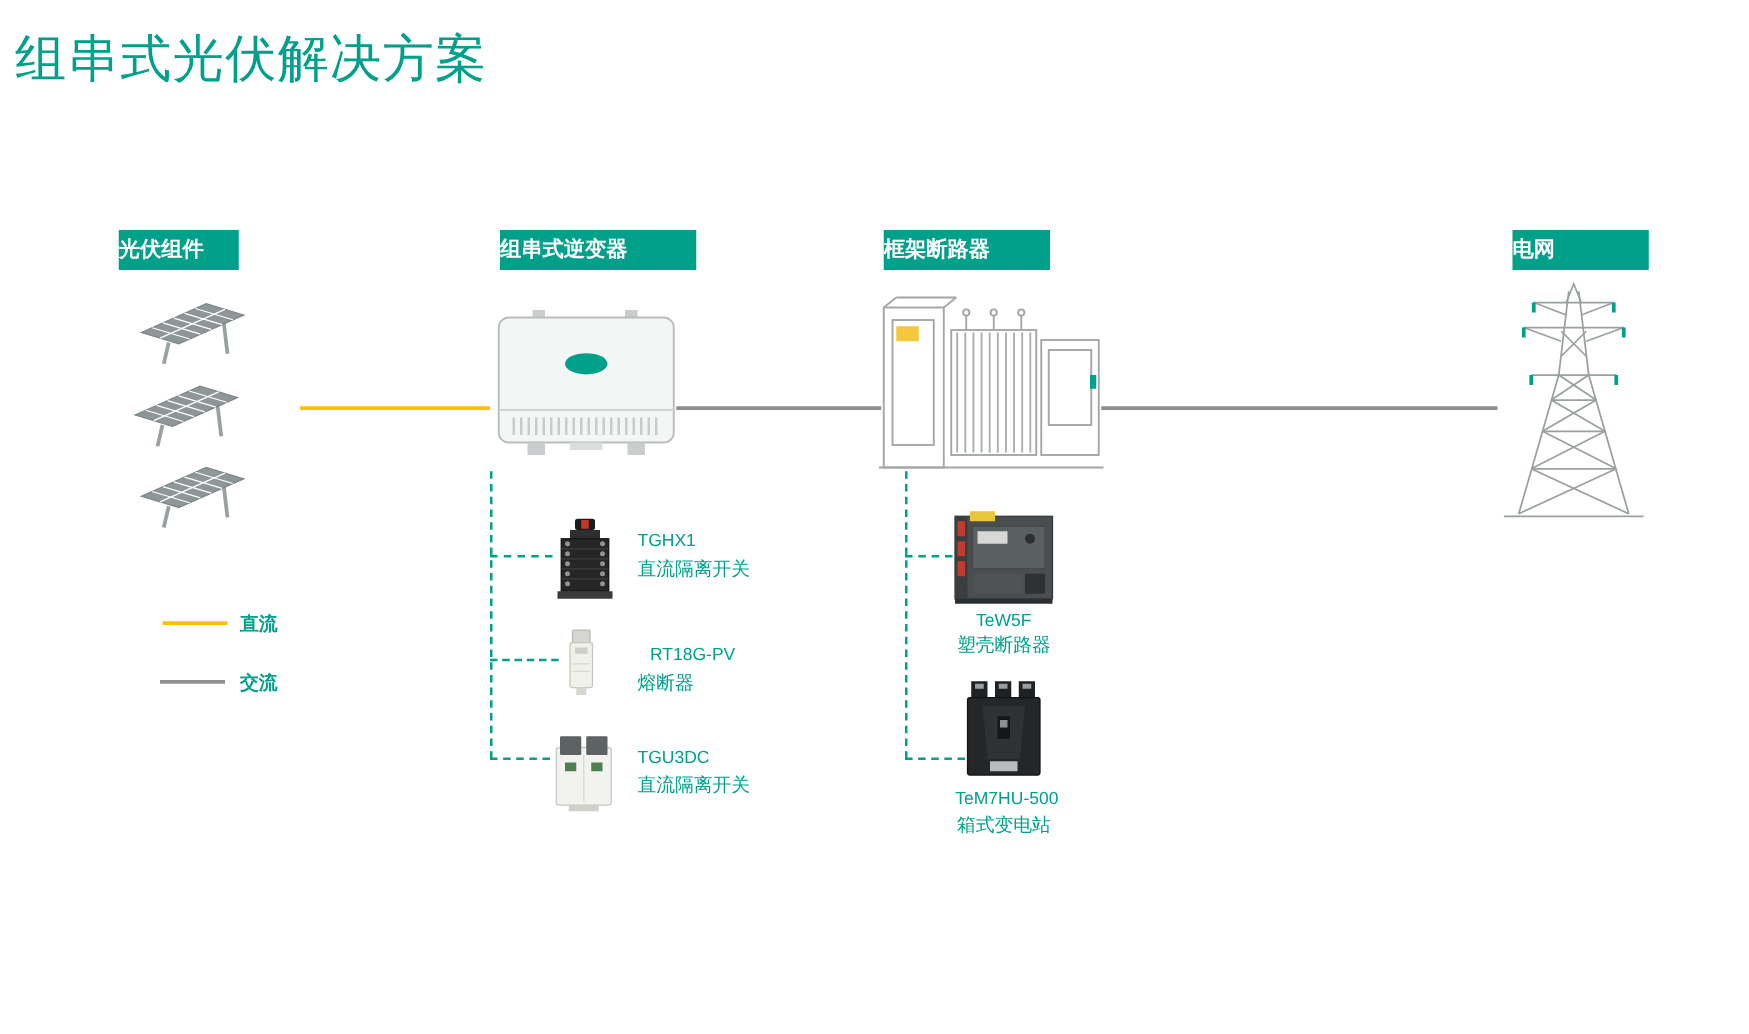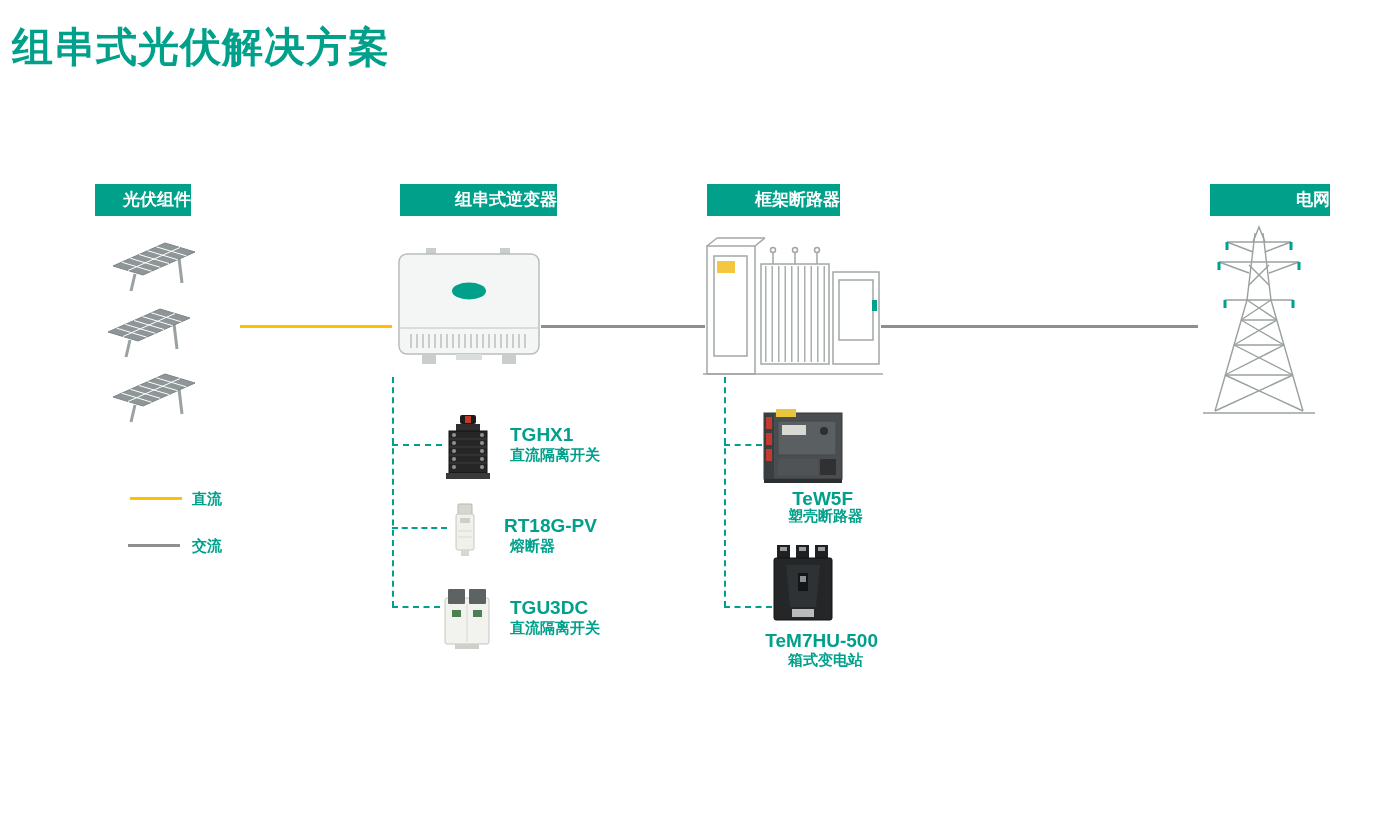--- a/index.html
+++ b/index.html
@@ -1,44 +1,44 @@
 <!DOCTYPE html>
 <html><head>
 <meta charset="utf-8">
 <style>
   * { margin:0; padding:0; box-sizing:border-box; }
   html,body { width:1399px; height:827px; background:#ffffff;
     font-family:"Liberation Sans","DejaVu Sans",sans-serif; }
   .canvas { position:relative; width:1399px; height:827px; background:#fff; overflow:hidden; }
   .abs { position:absolute; }
-  .title { position:absolute; left:12px; top:20px; font-size:41px; font-weight:700;
+  .title { position:absolute; left:12px; top:20px; font-size:41px; font-weight:400;
     color:#00A08B; letter-spacing:1px; }
   .badge { position:absolute; height:32px; line-height:32px; background:#00A08B;
-    color:#ffffff; font-size:17px; font-weight:700; text-align:right; }
+    color:#ffffff; font-size:17px; font-weight:700; text-align:left; }
   .line { position:absolute; height:3px; }
   .dc   { background:#FFC000; }
   .ac   { background:#8F8F8F; }
   .legend-label { position:absolute; color:#00A08B; font-size:15px; font-weight:700; }
   .vdash { position:absolute; width:0; border-left:2px dashed #00A08B; }
   .hdash { position:absolute; height:0; border-top:2px dashed #00A08B; }
-  .model { position:absolute; color:#00A08B; font-size:19px; font-weight:700; }
-  .cname { position:absolute; color:#00A08B; font-size:15px; font-weight:700; }
-  .tc { text-align:right; }
+  .model { position:absolute; color:#00A08B; font-size:14px; font-weight:400; }
+  .cname { position:absolute; color:#00A08B; font-size:15px; font-weight:400; }
+  .tc { text-align:center; }
 </style>
 </head>
 <body>
 
 <div class="canvas">
 
   <h1 class="title">组串式光伏解决方案</h1>
 
   <div class="badge" style="left:95px;top:184px;width:96px">光伏组件</div>
   <div class="badge" style="left:400px;top:184px;width:157px">组串式逆变器</div>
   <div class="badge" style="left:707px;top:184px;width:133px">框架断路器</div>
-  <div class="badge" style="left:1210px;top:184px;width:120px">电网</div>
+  <div class="badge" style="left:1210px;top:184px;width:109px">电网</div>
 
   <svg class="abs" style="left:107px;top:236px" width="92" height="58" viewBox="0 0 92 58">
     <g stroke="#9aa1a2" stroke-width="3">
         <line x1="28" y1="38" x2="24" y2="55"></line>
         <line x1="72" y1="22" x2="75" y2="47"></line>
       </g>
     <polygon points="6,30 58,7 88,16 36,39" fill="#8e9697" stroke="#7d8587" stroke-width="1"></polygon>
     <g stroke="#ffffff" stroke-width="1">
       <line x1="21" y1="34.5" x2="73" y2="11.5"></line>
       <line x1="14.7" y1="26.2" x2="44.7" y2="35.2"></line>
@@ -198,21 +198,21 @@
   <div class="cname" style="left:510px;top:446px">直流隔离开关</div>
 
   <svg class="abs" style="left:449px;top:500px" width="32" height="58" viewBox="0 0 32 58">
     <rect x="9" y="4" width="14" height="11" rx="1" fill="#d7d7d2" stroke="#b9b9b4"></rect>
     <rect x="7" y="14" width="18" height="36" rx="2" fill="#f1f1ec" stroke="#c6c6c0"></rect>
     <rect x="11" y="18" width="10" height="5" fill="#cfcfca"></rect>
     <line x1="9" y1="31" x2="23" y2="31" stroke="#d9d9d4"></line>
     <line x1="9" y1="37" x2="23" y2="37" stroke="#d9d9d4"></line>
     <rect x="12" y="50" width="8" height="6" fill="#d7d7d2"></rect>
   </svg>
-  <div class="model" style="left:504px;top:515px">RT18G-PV</div>
+  <div class="model" style="left:520px;top:515px">RT18G-PV</div>
   <div class="cname" style="left:510px;top:537px">熔断器</div>
 
   <svg class="abs" style="left:442px;top:586px" width="50" height="66" viewBox="0 0 50 66">
     <rect x="3" y="12" width="44" height="46" rx="2" fill="#f2f2ee" stroke="#c6c6c0"></rect>
     <rect x="6" y="3" width="17" height="15" rx="1" fill="#5d6263"></rect>
     <rect x="27" y="3" width="17" height="15" rx="1" fill="#5d6263"></rect>
     <line x1="25" y1="18" x2="25" y2="56" stroke="#d8d8d2"></line>
     <rect x="10" y="24" width="9" height="7" fill="#4d7f52"></rect>
     <rect x="31" y="24" width="9" height="7" fill="#4d7f52"></rect>
     <rect x="13" y="58" width="24" height="5" fill="#d0d0ca"></rect>

